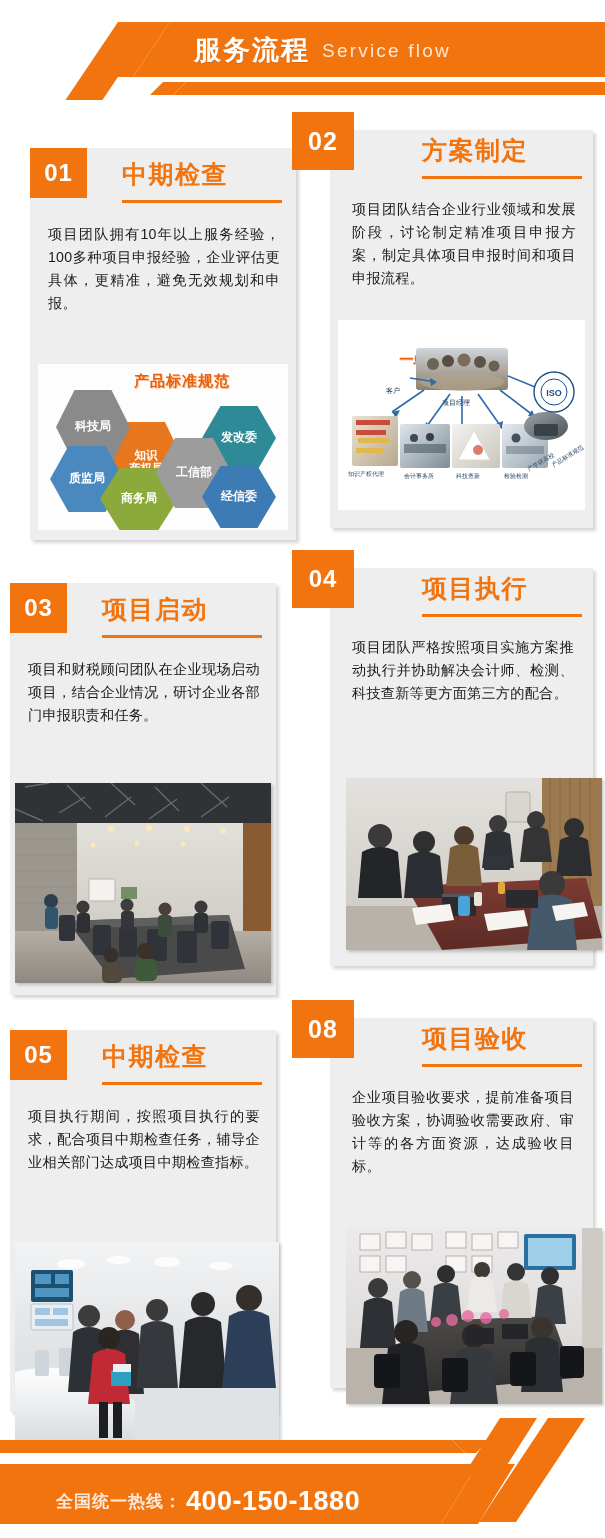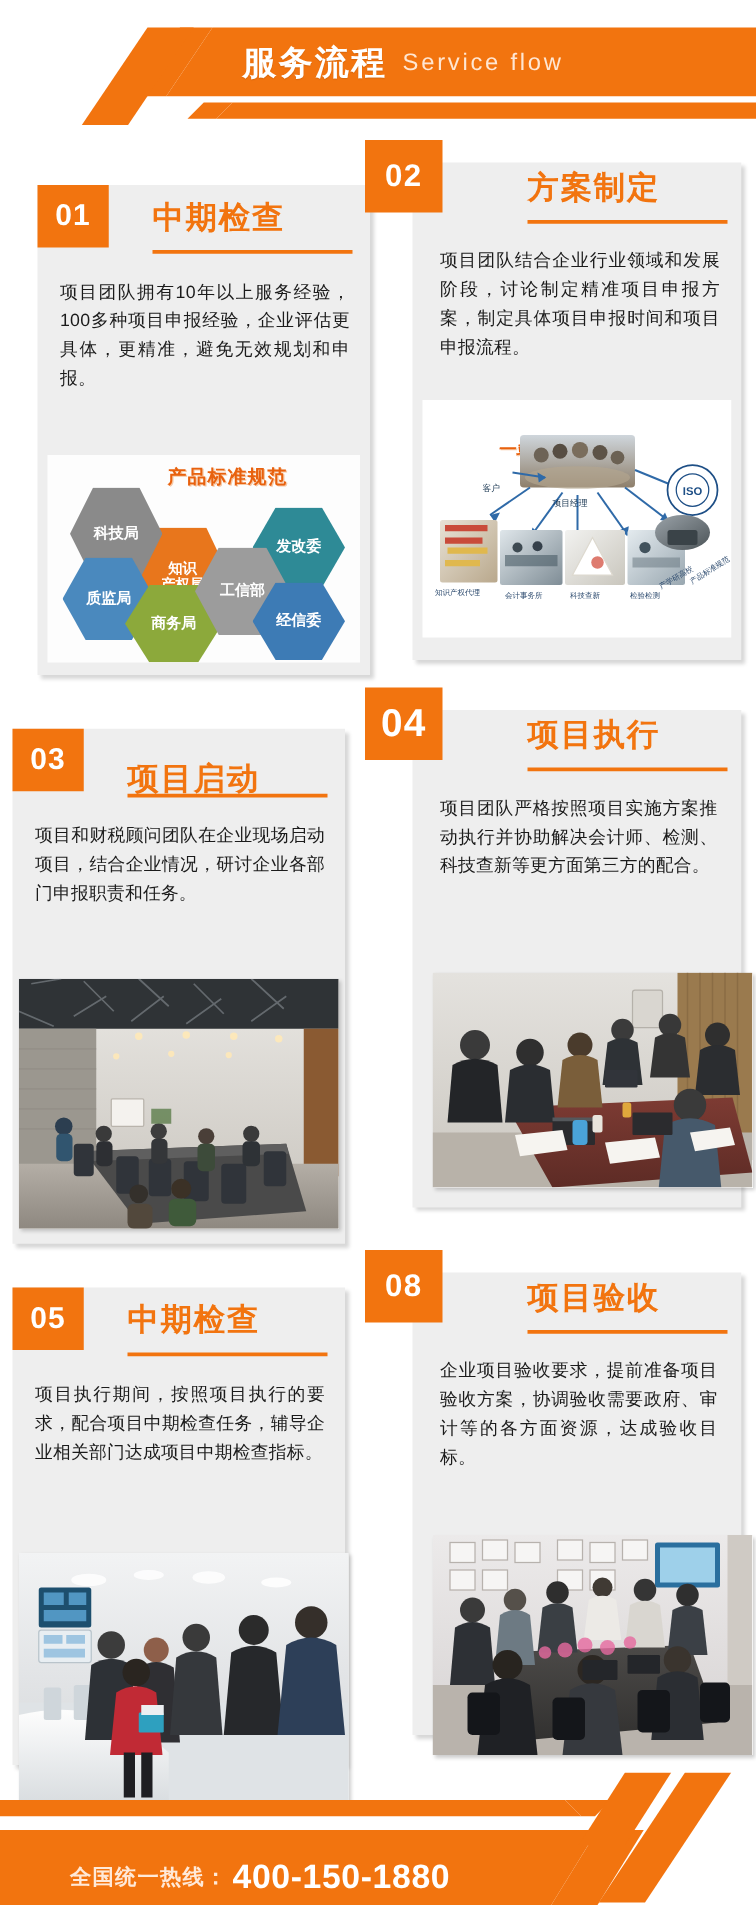--- a/index.html
+++ b/index.html
@@ -205,21 +205,21 @@
       <div class="os-lbl" style="left:66px;top:152px;">会计事务所</div>
       <div class="os-lbl" style="left:118px;top:152px;">科技查新</div>
       <div class="os-lbl" style="left:166px;top:152px;">检验检测</div>
       <div class="os-lbl" style="left:188px;top:138px;transform:rotate(-30deg);">产学研高校</div>
       <div class="os-lbl" style="left:212px;top:132px;transform:rotate(-32deg);">产品标准规范</div>
     </div>
   </div>
 
   <div class="card" style="left:10px;top:583px;width:266px;height:412px;">
     <div class="badge" style="left:0;top:0;">03</div>
-    <div class="card-title" style="left:92px;top:28px;">项目启动</div>
+    <div class="card-title" style="left:92px;top:14px;">项目启动</div>
     <div class="title-rule" style="left:92px;top:52px;width:160px;"></div>
     <div class="card-body" style="left:18px;top:75px;width:232px;">项目和财税顾问团队在企业现场启动项目，结合企业情况，研讨企业各部门申报职责和任务。</div>
 
     <div class="figbox" style="left:5px;top:200px;width:256px;height:200px;box-shadow:2px 2px 3px rgba(0,0,0,.2);">
       <svg class="photo" viewBox="0 0 256 200" preserveAspectRatio="none">
         <defs>
           <linearGradient id="c3wall" x1="0" y1="0" x2="0" y2="1">
             <stop offset="0" stop-color="#e9e7e3"></stop>
               <stop offset="1" stop-color="#c8c4bd"></stop>
           </linearGradient>
@@ -276,21 +276,21 @@
           <circle cx="96" cy="172" r="7.5" fill="#34302b"></circle>
             <rect x="87" y="180" width="20" height="20" rx="5" fill="#52483c"></rect>
         </g>
         <rect x="74" y="96" width="26" height="22" rx="1" fill="#f4f2ee" stroke="#b9b4ac"></rect>
         <rect x="106" y="104" width="16" height="12" fill="#5d7d4b" opacity=".8"></rect>
       </svg>
     </div>
   </div>
 
   <div class="card" style="left:330px;top:568px;width:263px;height:398px;">
-    <div class="badge" style="left:-38px;top:-18px;width:62px;height:58px;font-size:31px;">04</div>
+    <div class="badge" style="left:-38px;top:-18px;width:62px;height:58px;font-size:24px;">04</div>
     <div class="card-title" style="left:92px;top:8px;">项目执行</div>
     <div class="title-rule" style="left:92px;top:46px;width:160px;"></div>
     <div class="card-body" style="left:22px;top:68px;width:222px;">项目团队严格按照项目实施方案推动执行并协助解决会计师、检测、科技查新等更方面第三方的配合。</div>
 
     <div class="figbox" style="left:16px;top:210px;width:256px;height:172px;box-shadow:2px 2px 3px rgba(0,0,0,.2);">
       <svg class="photo" viewBox="0 0 256 172" preserveAspectRatio="none">
         <defs>
           <linearGradient id="c4wall" x1="0" y1="0" x2="0" y2="1">
             <stop offset="0" stop-color="#e4e2de"></stop>
               <stop offset="1" stop-color="#cbc7c0"></stop>

